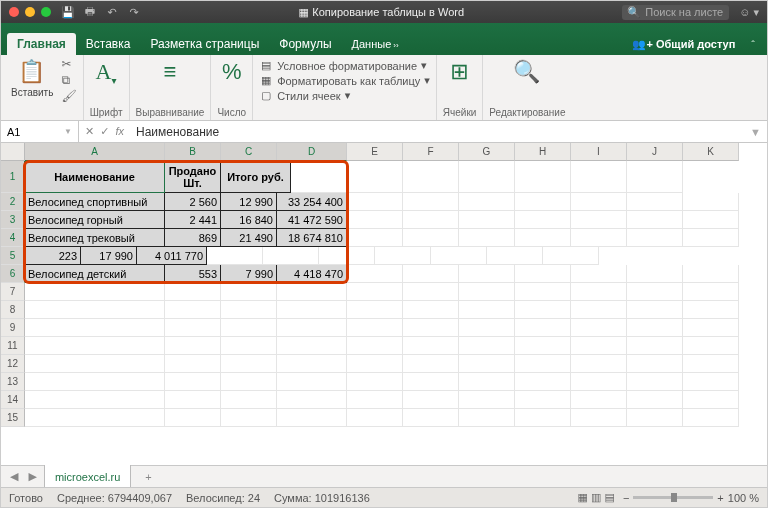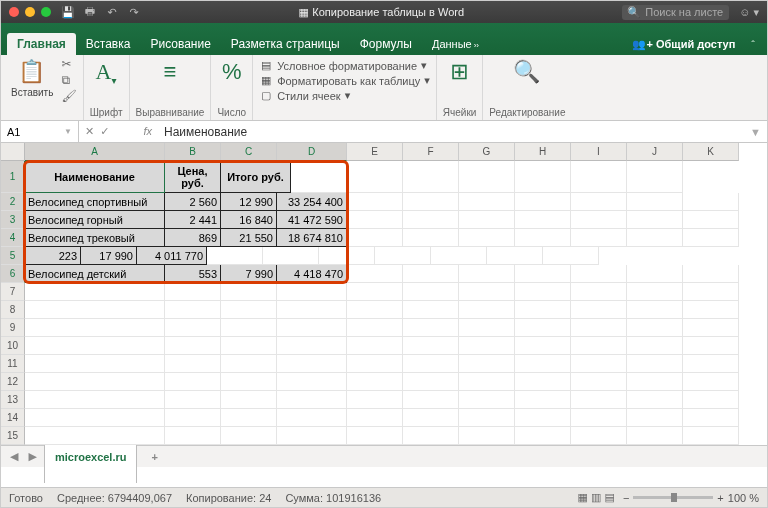--- a/index.html
+++ b/index.html
@@ -68,25 +68,25 @@
 
 
 .cell.active { outline: 2px solid #217346; outline-offset: -1px; }
 
 
 .redbox { position: absolute; border: 3px solid #d83b01; border-radius: 6px; pointer-events: none; }
 
 
 .sheets { height: 22px; background: #f3f2f1; border-top: 1px solid #c8c8c8; display: flex; align-items: center; padding: 0 6px; gap: 4px; }
 .sheets .nav { color: #888; padding: 0 3px; }
-.sheet { padding: 20px 10px; background: #fff; border: 1px solid #bbb; border-bottom: none; color: #217346; font-weight: 700; font-size: 11px; }
+.sheet { padding: 20px 10px; background: #fff; border: 1px solid #bbb; border-bottom: none; color: #217346; font-weight: 400; font-size: 11px; }
 .sheet.add { background: none; border: none; color: #888; }
 
 
-.status { height: 20px; background: #e8e6e3; border-top: 1px solid #c8c8c8; display: flex; align-items: center; padding: 0 8px; gap: 14px; color: #555; font-size: 10px; margin-top: 20px; }
+.status { height: 20px; background: #e8e6e3; border-top: 1px solid #c8c8c8; display: flex; align-items: center; padding: 0 8px; gap: 14px; color: #555; font-size: 10px; }
 .status .right { margin-left: auto; display: flex; align-items: center; gap: 8px; }
 .views span { width: 16px; text-align: center; color: #666; }
 .zoom { display: flex; align-items: center; gap: 4px; }
 .zoom .track { width: 80px; height: 3px; background: #bbb; position: relative; }
 .zoom .thumb { position: absolute; left: 38px; top: -3px; width: 6px; height: 9px; background: #888; }
 </style>
 </head>
 <body>
 
 <div class="titlebar">
@@ -108,21 +108,20 @@
   <div class="search">
     <span>🔍</span>
     <span>Поиск на листе</span>
   </div>
   <span class="smiley">☺ ▾</span>
 </div>
 
 <div class="tabs">
   <div class="tab active">Главная</div>
   <div class="tab">Вставка</div>
-  <div class="tab">Рисование</div>
   <div class="tab">Разметка страницы</div>
   <div class="tab">Формулы</div>
   <div class="tab"><span>Данные</span><span class="chev">››</span></div>
   <div class="tab share"><span>👥+ </span><span>Общий доступ</span></div>
   <span style="color:#cde8d6;padding:4px 6px;">ˆ</span>
 </div>
 
 <div class="ribbon">
   <div class="group">
     <div class="body">
@@ -200,21 +199,21 @@
 </div>
 
 <div class="fbar">
   <div class="namebox">
     <span>A1</span>
     <span style="color:#aaa;font-size:8px;">▼</span>
   </div>
   <div class="fxicons">
     <span>✕</span>
     <span>✓</span>
-    <span style="font-style:italic;margin-left:28px;">fx</span>
+    <span style="font-style:italic;">fx</span>
   </div>
   <div class="finput">Наименование</div>
   <span style="padding:0 6px;color:#aaa;">▼</span>
 </div>
 
 <div class="grid">
   <div class="colhdr">
     <div class="corner"></div>
     <div class="ch sel wA">A</div>
     <div class="ch sel wB">B</div>
@@ -226,21 +225,21 @@
     <div class="ch wH">H</div>
     <div class="ch wI">I</div>
     <div class="ch wJ">J</div>
     <div class="ch wK">K</div>
   </div>
   <div class="rows" id="rows">
 
     <div class="row tblfirst">
       <div class="rh sel" style="height:32px;">1</div>
       <div class="cell dt hdr wA active">Наименование</div>
-      <div class="cell dt hdr wC">Цена, руб.</div>
+      <div class="cell dt hdr wB">Продано Шт.</div>
       <div class="cell dt hdr wD">Итого руб.</div>
       <div class="cell wE" style="height:32px;"></div>
         <div class="cell wF" style="height:32px;"></div>
         <div class="cell wG" style="height:32px;"></div>
         <div class="cell wH" style="height:32px;"></div>
         <div class="cell wI" style="height:32px;"></div>
         <div class="cell wJ" style="height:32px;"></div>
         <div class="cell wK" style="height:32px;"></div>
     </div>
   <div class="row">
@@ -268,21 +267,21 @@
         <div class="cell wG"></div>
         <div class="cell wH"></div>
         <div class="cell wI"></div>
         <div class="cell wJ"></div>
         <div class="cell wK"></div>
       </div>
       <div class="row">
         <div class="rh sel">4</div>
         <div class="cell dt wA">Велосипед трековый</div>
         <div class="cell dt num wB">869</div>
-        <div class="cell dt num wC">21 550</div>
+        <div class="cell dt num wC">21 490</div>
         <div class="cell dt num wD">18 674 810</div>
         <div class="cell wE"></div>
         <div class="cell wF"></div>
         <div class="cell wG"></div>
         <div class="cell wH"></div>
         <div class="cell wI"></div>
         <div class="cell wJ"></div>
         <div class="cell wK"></div>
       </div>
       <div class="row">
@@ -348,34 +347,20 @@
         <div class="cell wD"></div>
         <div class="cell wE"></div>
         <div class="cell wF"></div>
         <div class="cell wG"></div>
         <div class="cell wH"></div>
         <div class="cell wI"></div>
         <div class="cell wJ"></div>
         <div class="cell wK"></div>
       </div>
       <div class="row">
-        <div class="rh">10</div>
-        <div class="cell wA"></div>
-        <div class="cell wB"></div>
-        <div class="cell wC"></div>
-        <div class="cell wD"></div>
-        <div class="cell wE"></div>
-        <div class="cell wF"></div>
-        <div class="cell wG"></div>
-        <div class="cell wH"></div>
-        <div class="cell wI"></div>
-        <div class="cell wJ"></div>
-        <div class="cell wK"></div>
-      </div>
-      <div class="row">
         <div class="rh">11</div>
         <div class="cell wA"></div>
         <div class="cell wB"></div>
         <div class="cell wC"></div>
         <div class="cell wD"></div>
         <div class="cell wE"></div>
         <div class="cell wF"></div>
         <div class="cell wG"></div>
         <div class="cell wH"></div>
         <div class="cell wI"></div>
@@ -445,21 +430,21 @@
 <div class="sheets">
   <span class="nav">◀</span>
   <span class="nav">▶</span>
   <div class="sheet">microexcel.ru</div>
   <div class="sheet add">+</div>
 </div>
 
 <div class="status">
   <span>Готово</span>
   <span><span>Среднее:</span> <span>6794409,067</span></span>
-  <span><span>Копирование:</span> <span>24</span></span>
+  <span><span>Велосипед:</span> <span>24</span></span>
   <span><span>Сумма:</span> <span>101916136</span></span>
   <div class="right">
     <div class="views">
       <span>▦</span>
       <span>▥</span>
       <span>▤</span>
     </div>
     <div class="zoom">
       <span>−</span>
       <div class="track">

